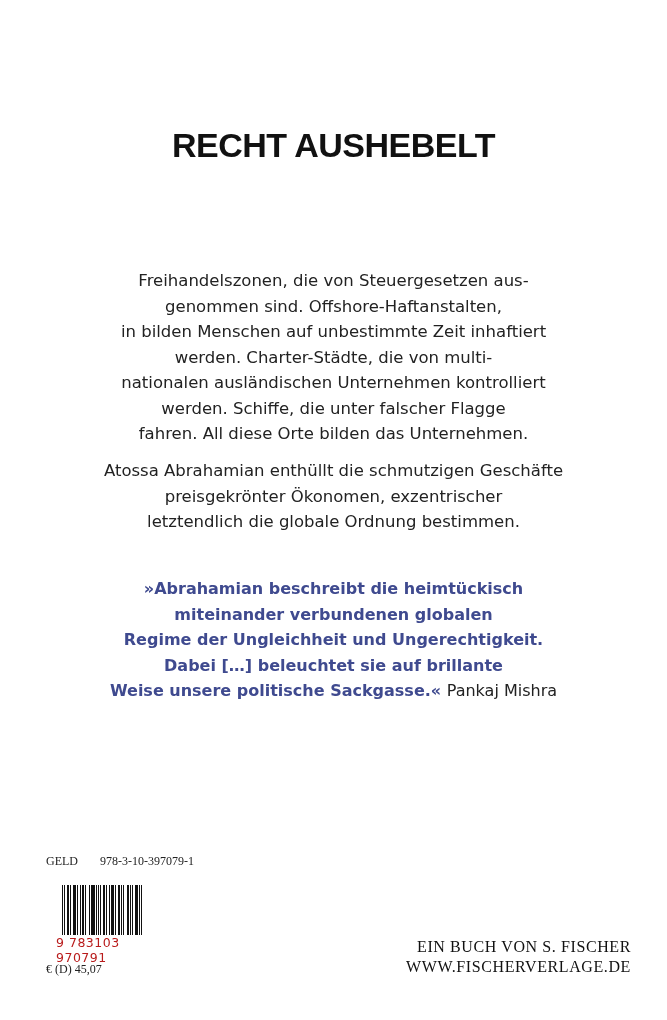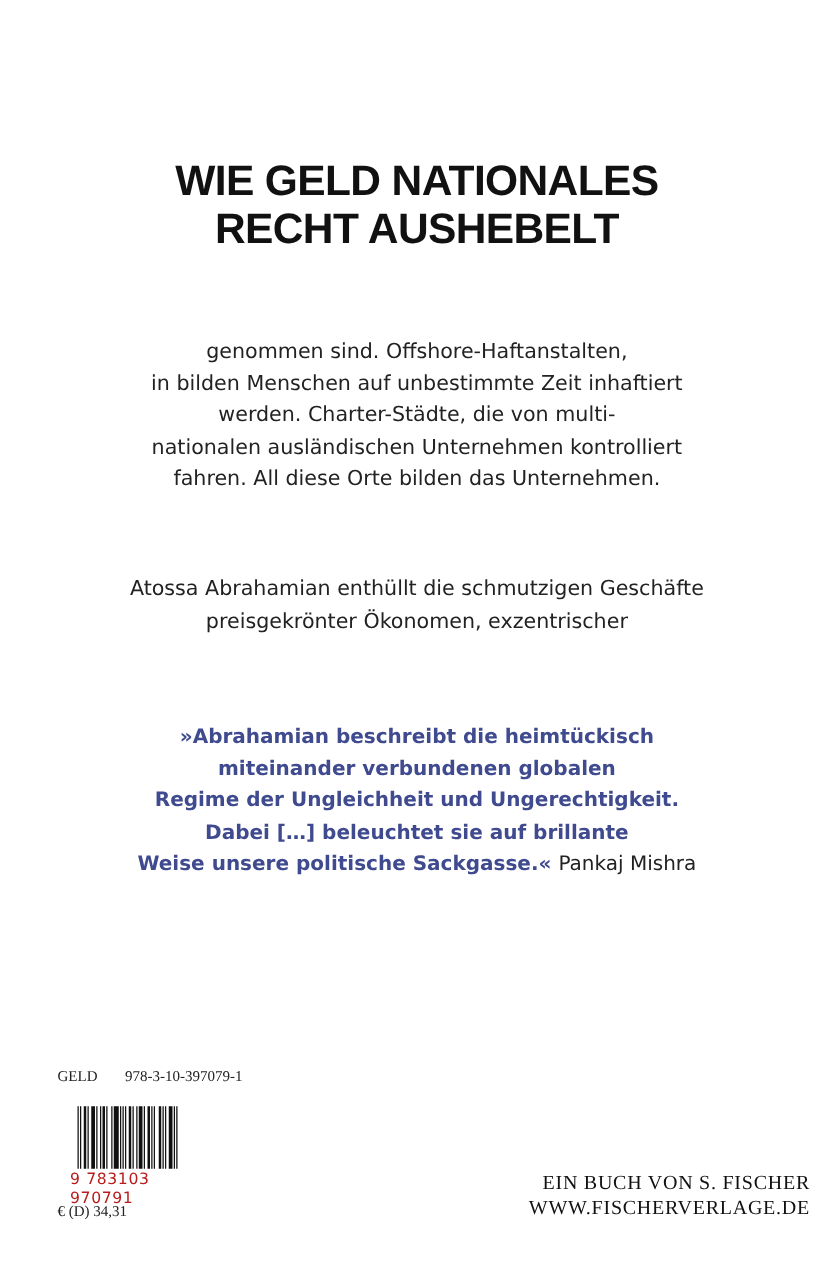--- a/index.html
+++ b/index.html
@@ -38,43 +38,45 @@
     .barcode .gap { background: transparent; }
     .barcode-digits {
       position: absolute; left: 56px; top: 935px; width: 110px;
       font-family: "DejaVu Sans", sans-serif; font-size: 12.5px; letter-spacing: 0.5px; color: #b91c1c;
     }
     .price {
       position: absolute; left: 46px; top: 962px;
       font-family: "Liberation Serif", serif; font-size: 12px; color: #222;
     }
     .publisher {
-      position: absolute; right: 19px; top: 937px; text-align: right;
+      position: absolute; right: 36px; top: 937px; text-align: right;
       font-family: "Liberation Serif", serif; font-size: 16px; line-height: 20px; letter-spacing: 0.6px; color: #111;
     }
   </style>
 </head>
 <body>
 
 <div class="title">
-  <span class="line">WIE GELD NATIONALES</span>
   <span class="line">RECHT AUSHEBELT</span>
 </div>
 
 <div class="para p1">
+  <span class="line">Freihandelszonen, die von Steuergesetzen aus-</span>
   <span class="line">genommen sind. Offshore-Haftanstalten,</span>
   <span class="line">in bilden Menschen auf unbestimmte Zeit inhaftiert</span>
   <span class="line">werden. Charter-Städte, die von multi-</span>
   <span class="line">nationalen ausländischen Unternehmen kontrolliert</span>
+  <span class="line">werden. Schiffe, die unter falscher Flagge</span>
   <span class="line">fahren. All diese Orte bilden das Unternehmen.</span>
 </div>
 
 <div class="para p2">
   <span class="line">Atossa Abrahamian enthüllt die schmutzigen Geschäfte</span>
   <span class="line">preisgekrönter Ökonomen, exzentrischer</span>
+  <span class="line">letztendlich die globale Ordnung bestimmen.</span>
 </div>
 
 <div class="quote">
   <span class="line">»Abrahamian beschreibt die heimtückisch</span>
   <span class="line">miteinander verbundenen globalen</span>
   <span class="line">Regime der Ungleichheit und Ungerechtigkeit.</span>
   <span class="line">Dabei […] beleuchtet sie auf brillante</span>
   <span class="line"><span>Weise unsere politische Sackgasse.«</span> <span class="author">Pankaj Mishra</span></span>
 </div>
 
@@ -134,18 +136,18 @@
   <span style="width:1px"></span>
     <span class="gap" style="width:2px"></span>
     <span style="width:3px"></span>
     <span class="gap" style="width:1px"></span>
   <span style="width:1px"></span>
     <span class="gap" style="width:1px"></span>
     <span style="width:1px"></span>
 </div>
 <div class="barcode-digits">9 783103 970791</div>
 
-<div class="price">€ (D) 34,31</div>
+<div class="price">€ (D) 45,07</div>
 
 <div class="publisher">
   <span class="line">EIN BUCH VON S. FISCHER</span>
   <span class="line">WWW.FISCHERVERLAGE.DE</span>
 </div>
 
 </body></html>

